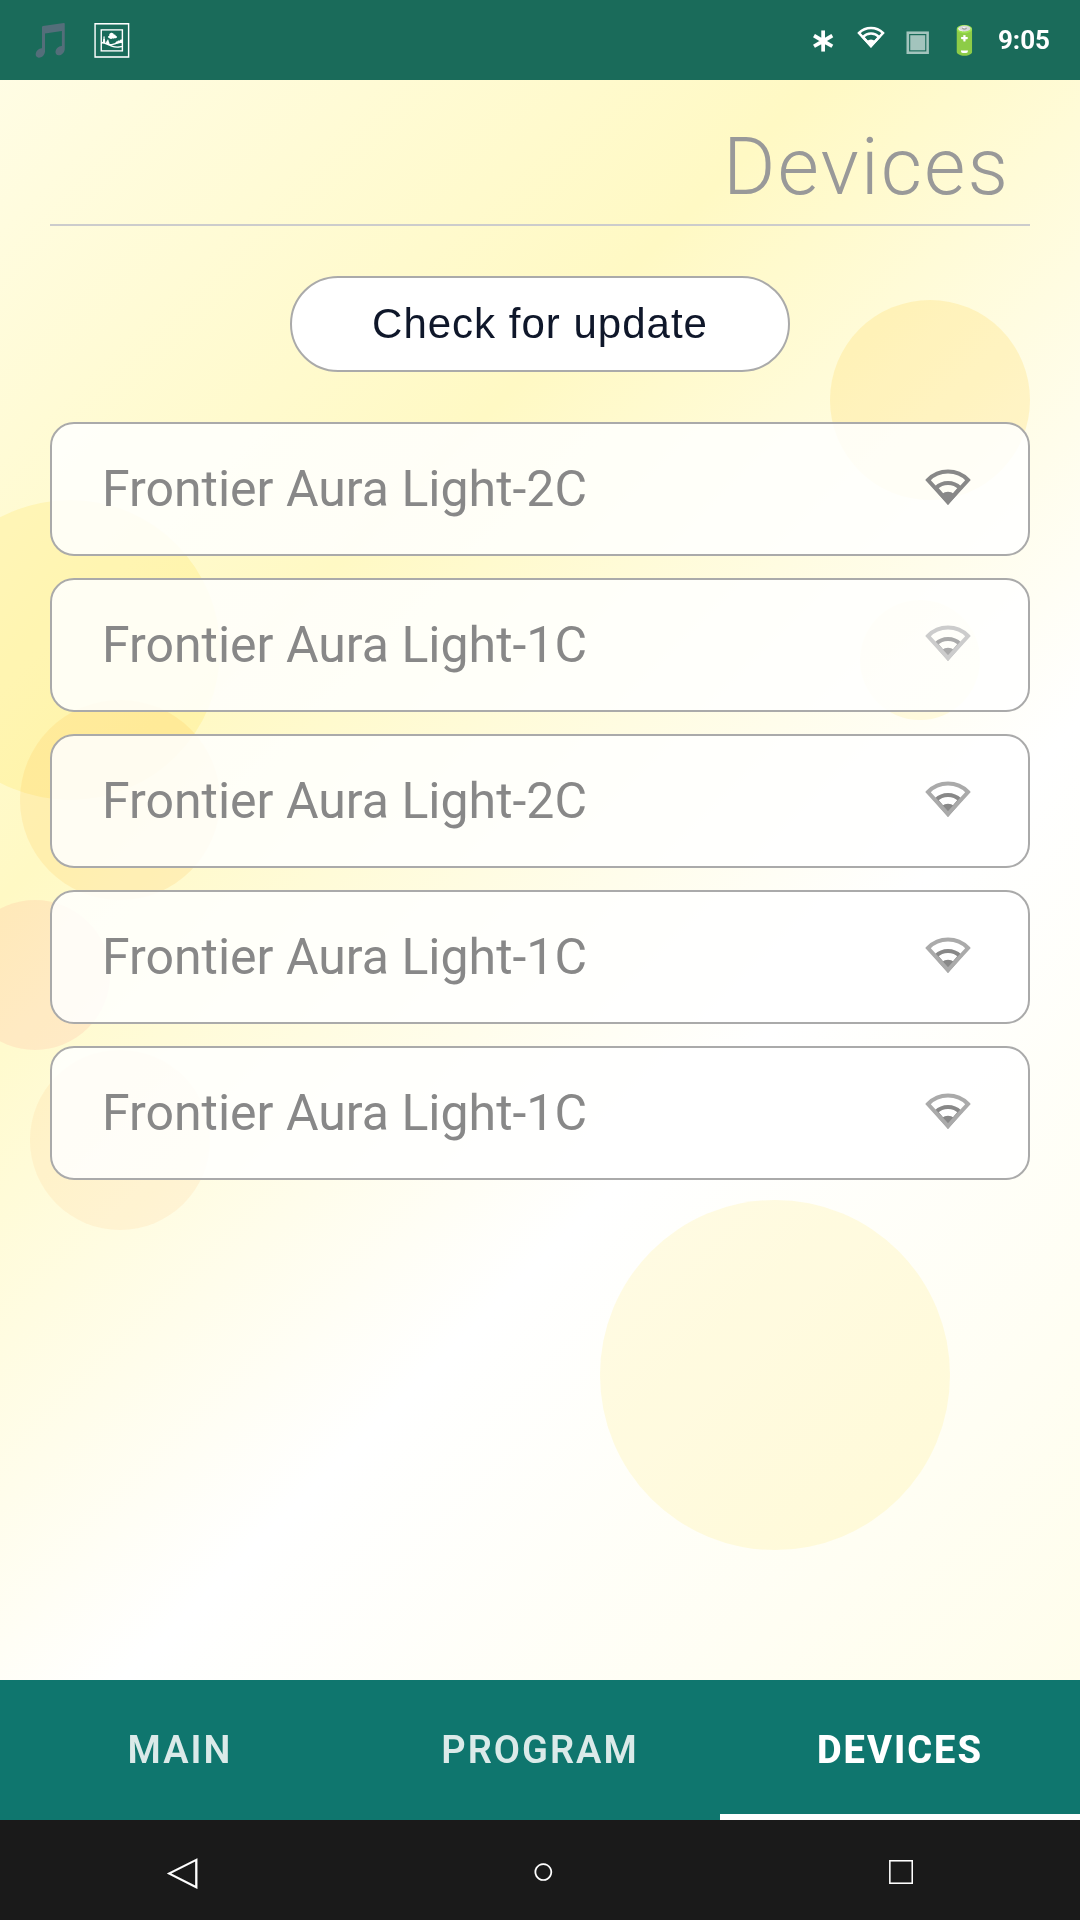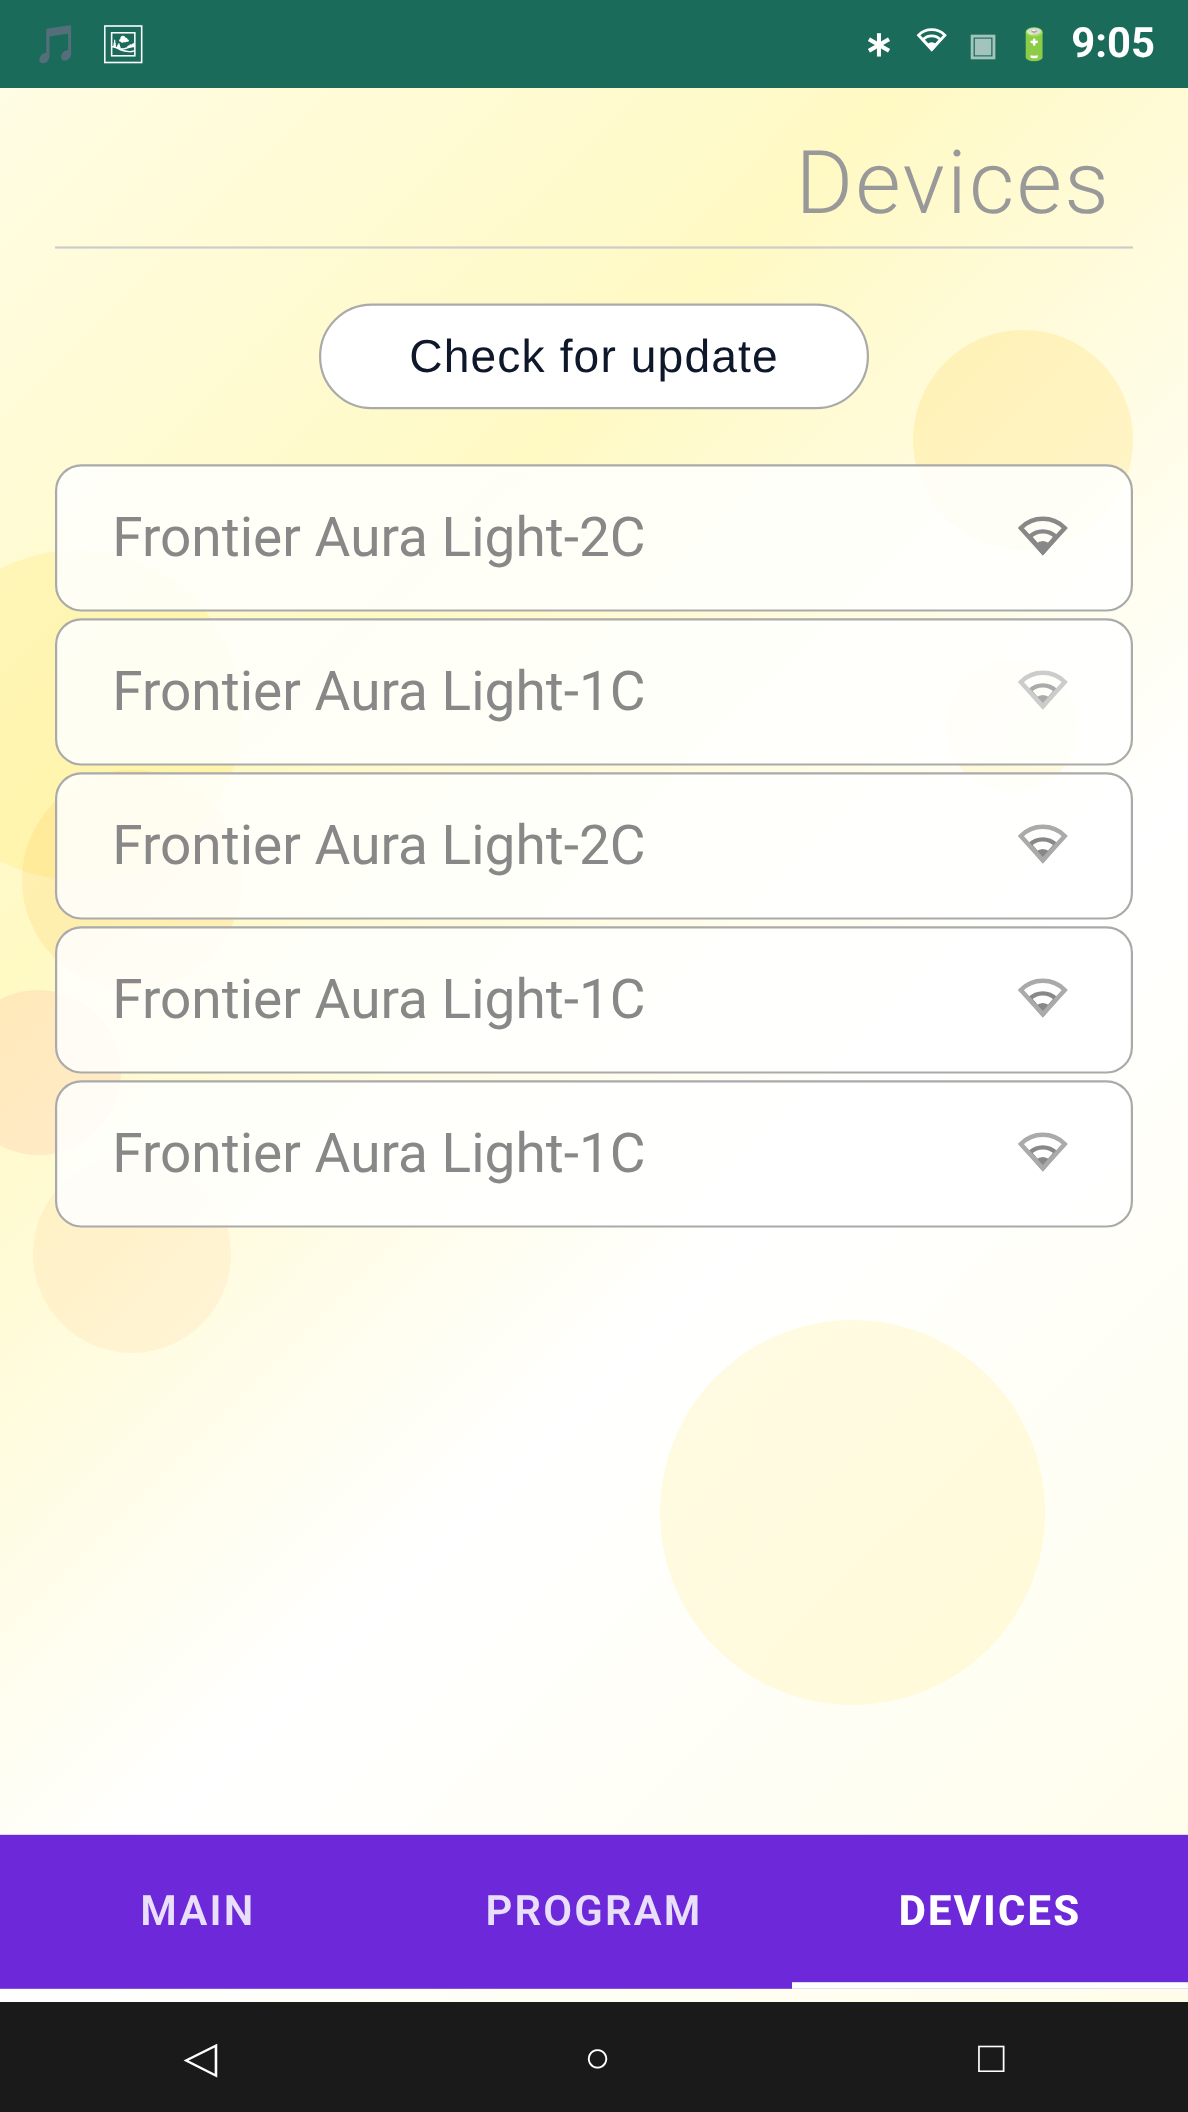--- a/index.html
+++ b/index.html
@@ -98,21 +98,21 @@
       margin-bottom: 50px;
       letter-spacing: 1px;
       font-weight: 400;
     }
 
     
     .device-list {
       width: 100%;
       display: flex;
       flex-direction: column;
-      gap: 6px;
+      gap: 22px;
     }
 
     .device-item {
       background: rgba(255,255,255,0.85);
       border: 2px solid #aaa;
       border-radius: 24px;
       padding: 36px 50px;
       display: flex;
       align-items: center;
       justify-content: space-between;
@@ -121,25 +121,25 @@
 
     .device-name {
       font-size: 50px;
       color: #888;
       font-weight: 400;
     }
 
     
     .bottom-nav {
       position: absolute;
-      bottom: 112px;
+      bottom: 100px;
       left: 0;
       width: 100%;
       height: 140px;
-      background: #6d28d9;
+      background: #0f766e;
       display: flex;
       align-items: center;
       z-index: 10;
     }
 
     .nav-tab {
       flex: 1;
       display: flex;
       align-items: center;
       justify-content: center;
@@ -213,21 +213,21 @@
     <span style="font-size:32px;">∗</span>
     <span>
       <svg width="36" height="28" viewBox="0 0 36 28" fill="white">
         <path d="M18 22 L22 17 A6 6 0 0 0 14 17 Z" fill="white"></path>
         <path d="M18 22 L26 13 A11 11 0 0 0 10 13 Z" fill="none" stroke="white" stroke-width="2.5"></path>
         <path d="M18 22 L30 9 A17 17 0 0 0 6 9 Z" fill="none" stroke="white" stroke-width="2.5"></path>
       </svg>
     </span>
     <span style="font-size:28px;opacity:0.6;">▣</span>
     <span style="font-size:28px;">🔋</span>
-    <span style="font-size:38px;color:white;font-weight:bold;">9:05</span>
+    <span style="font-size:26px;color:white;font-weight:bold;">9:05</span>
   </div>
 </div>
 
 <div class="main-content">
 
   <div class="page-title-row">
     <span class="page-title">Devices</span>
   </div>
 
   <button class="check-update-btn">Check for update</button>

